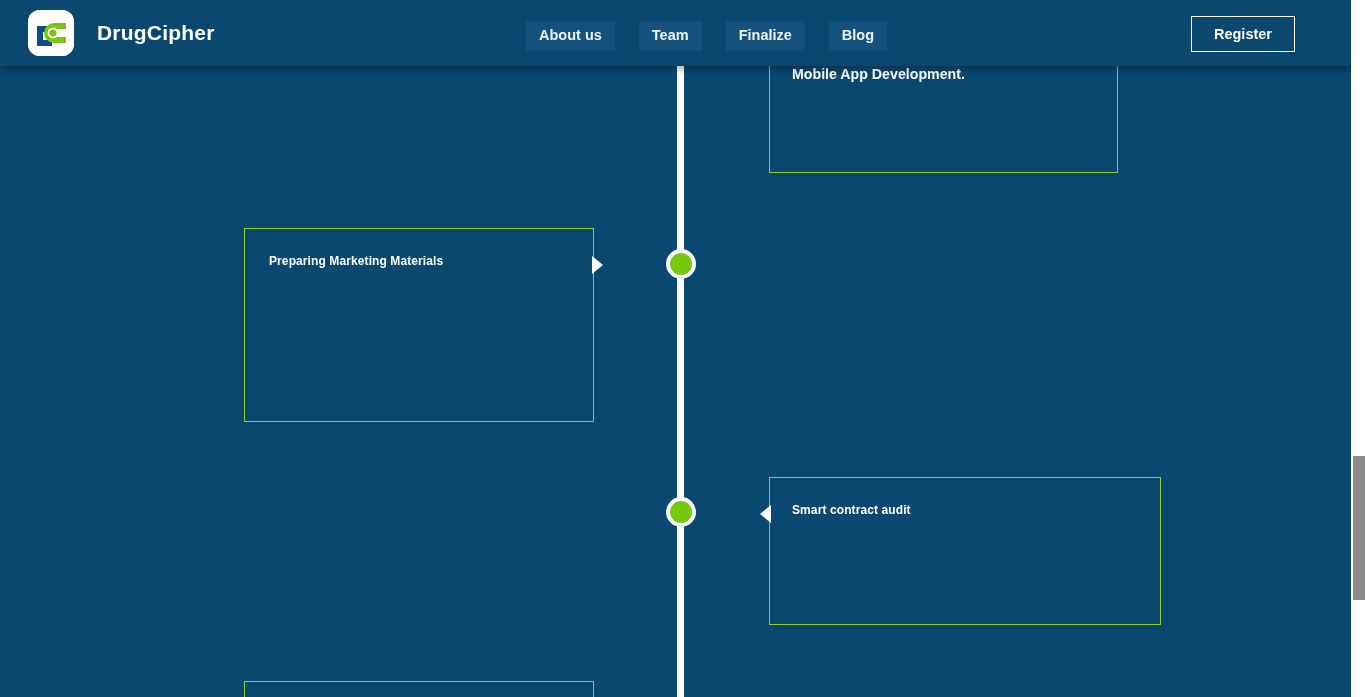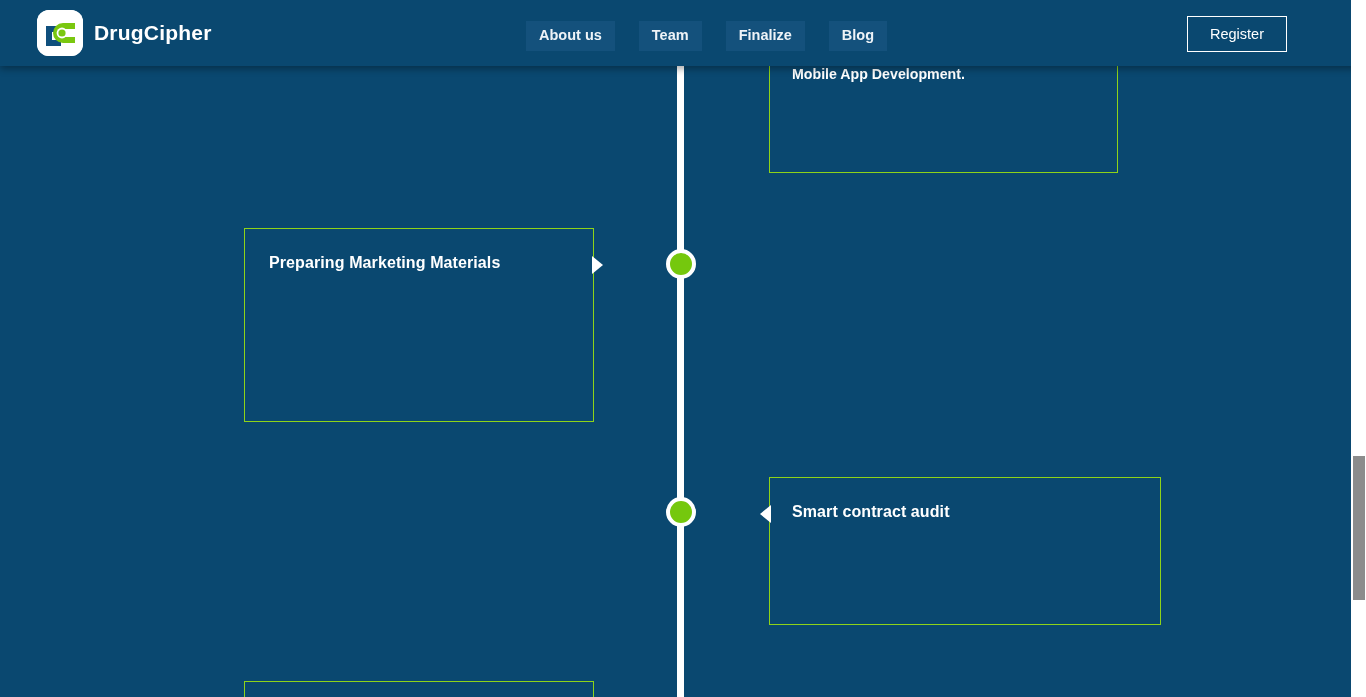--- a/index.html
+++ b/index.html
@@ -27,22 +27,22 @@
     background: #0a4870;
     display: flex;
     align-items: center;
     z-index: 40;
     box-shadow: 0 3px 7px rgba(0,0,0,0.33);
   }
 
   .brand {
     display: flex;
     align-items: center;
-    margin-left: 37px;
-    gap: 11px;
+    margin-left: 28px;
+    gap: 23px;
   }
 
   .brand-logo {
     width: 46px;
     height: 46px;
     border-radius: 12px;
     background: #ffffff;
     display: block;
     flex: 0 0 auto;
   }
@@ -72,27 +72,27 @@
     line-height: 1;
     padding: 7px 13px 8px 13px;
     border: none;
     cursor: pointer;
     white-space: nowrap;
     font-family: "Liberation Sans", sans-serif;
   }
 
   .register-btn {
     position: absolute;
-    right: 79px;
+    right: 71px;
     top: 16px;
     background: transparent;
     border: 1.6px solid #ffffff;
     color: #ffffff;
     font-size: 14.5px;
-    font-weight: normal;
+    font-weight: bold;
     padding: 9px 22px;
     cursor: pointer;
     font-family: "Liberation Sans", sans-serif;
     white-space: nowrap;
   }
 
   
   .timeline-area {
     position: absolute;
     inset: 0;
@@ -121,21 +121,21 @@
 
   
   .phase-card {
     position: absolute;
     border: 1.6px solid #8ed319;
     background: #0a4870;
     z-index: 10;
   }
 
   .card-title {
-    font-size: 16px;
+    font-size: 12px;
     font-weight: bold;
     color: #ffffff;
     letter-spacing: 0.1px;
     margin-bottom: 18px;
     white-space: nowrap;
   }
 
   .card-body {
     font-size: 14.2px;
     font-weight: bold;

